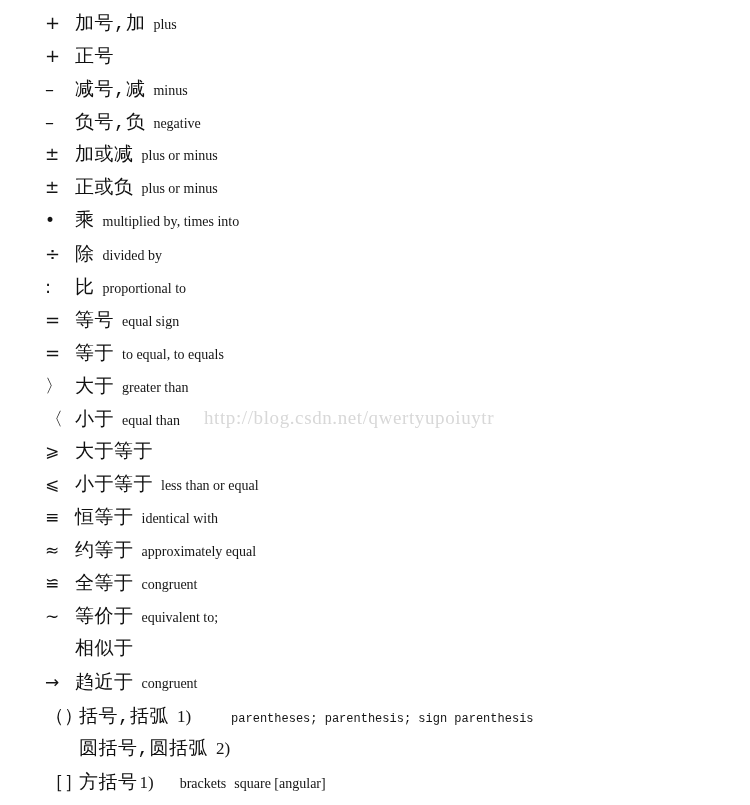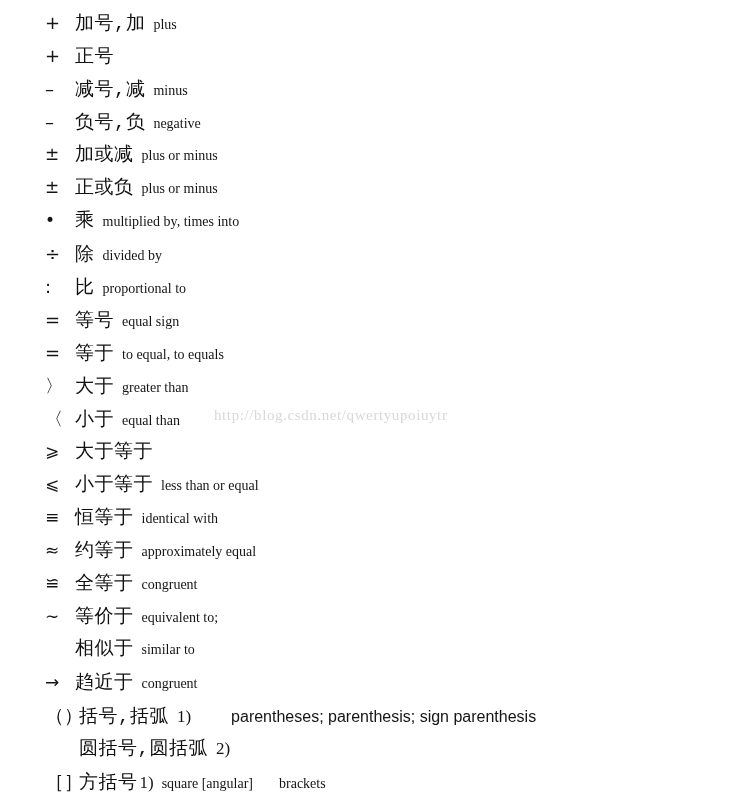--- a/index.html
+++ b/index.html
@@ -70,44 +70,44 @@
 
   
   .en {
     font-family: Liberation Serif, serif;
     font-size: 14px;
     color: #141414;
     margin-left: 8px;
     white-space: pre;
   }
   .en.serif {
-    font-family: Liberation Sans, sans-serif;
-    font-size: 16px;
+    font-family: Liberation Mono, monospace;
+    font-size: 12px;
   }
   .en.gap {
     margin-left: 40px;
   }
   .en.gap-sm {
     margin-left: 26px;
   }
 
   .enum {
     font-family: "Liberation Serif", "DejaVu Serif", serif;
     font-size: 17px;
     margin-left: 8px;
     white-space: pre;
   }
 
   
   #watermark {
     position: absolute;
-    left: 214px;
+    left: 204px;
     top: 401px;
     font-family: "Liberation Serif", "DejaVu Serif", serif;
-    font-size: 15px;
+    font-size: 19px;
     color: #d8d8d8;
     letter-spacing: 0.6px;
     white-space: nowrap;
     pointer-events: none;
     z-index: 0;
   }
 
   .line { z-index: 1; }
 </style>
 </head>
@@ -225,21 +225,20 @@
 
   <div class="line">
     <span class="sym wide">∼</span>
     <span class="cn">等价于</span>
     <span class="en">equivalent to;</span>
   </div>
 
   <div class="line">
     <span class="sym blank"></span>
     <span class="cn">相似于</span>
-    <span class="en">similar to</span>
   </div>
 
   <div class="line">
     <span class="sym wide">→</span>
     <span class="cn">趋近于</span>
     <span class="en">congruent</span>
   </div>
 
   <div class="line">
     <span class="sym pair">（）</span>
@@ -251,17 +250,17 @@
   <div class="line">
     <span class="sym pair blank"></span>
     <span class="cn">圆括号,圆括弧</span>
     <span class="enum">2)</span>
   </div>
 
   <div class="line">
     <span class="sym pair">［］</span>
     <span class="cn">方括号</span>
     <span class="enum" style="margin-left:2px;">1)</span>
+    <span class="en gap-sm">brackets</span>
     <span class="en">square [angular]</span>
-    <span class="en gap-sm">brackets</span>
   </div>
 
 </div>
 
 </body></html>

